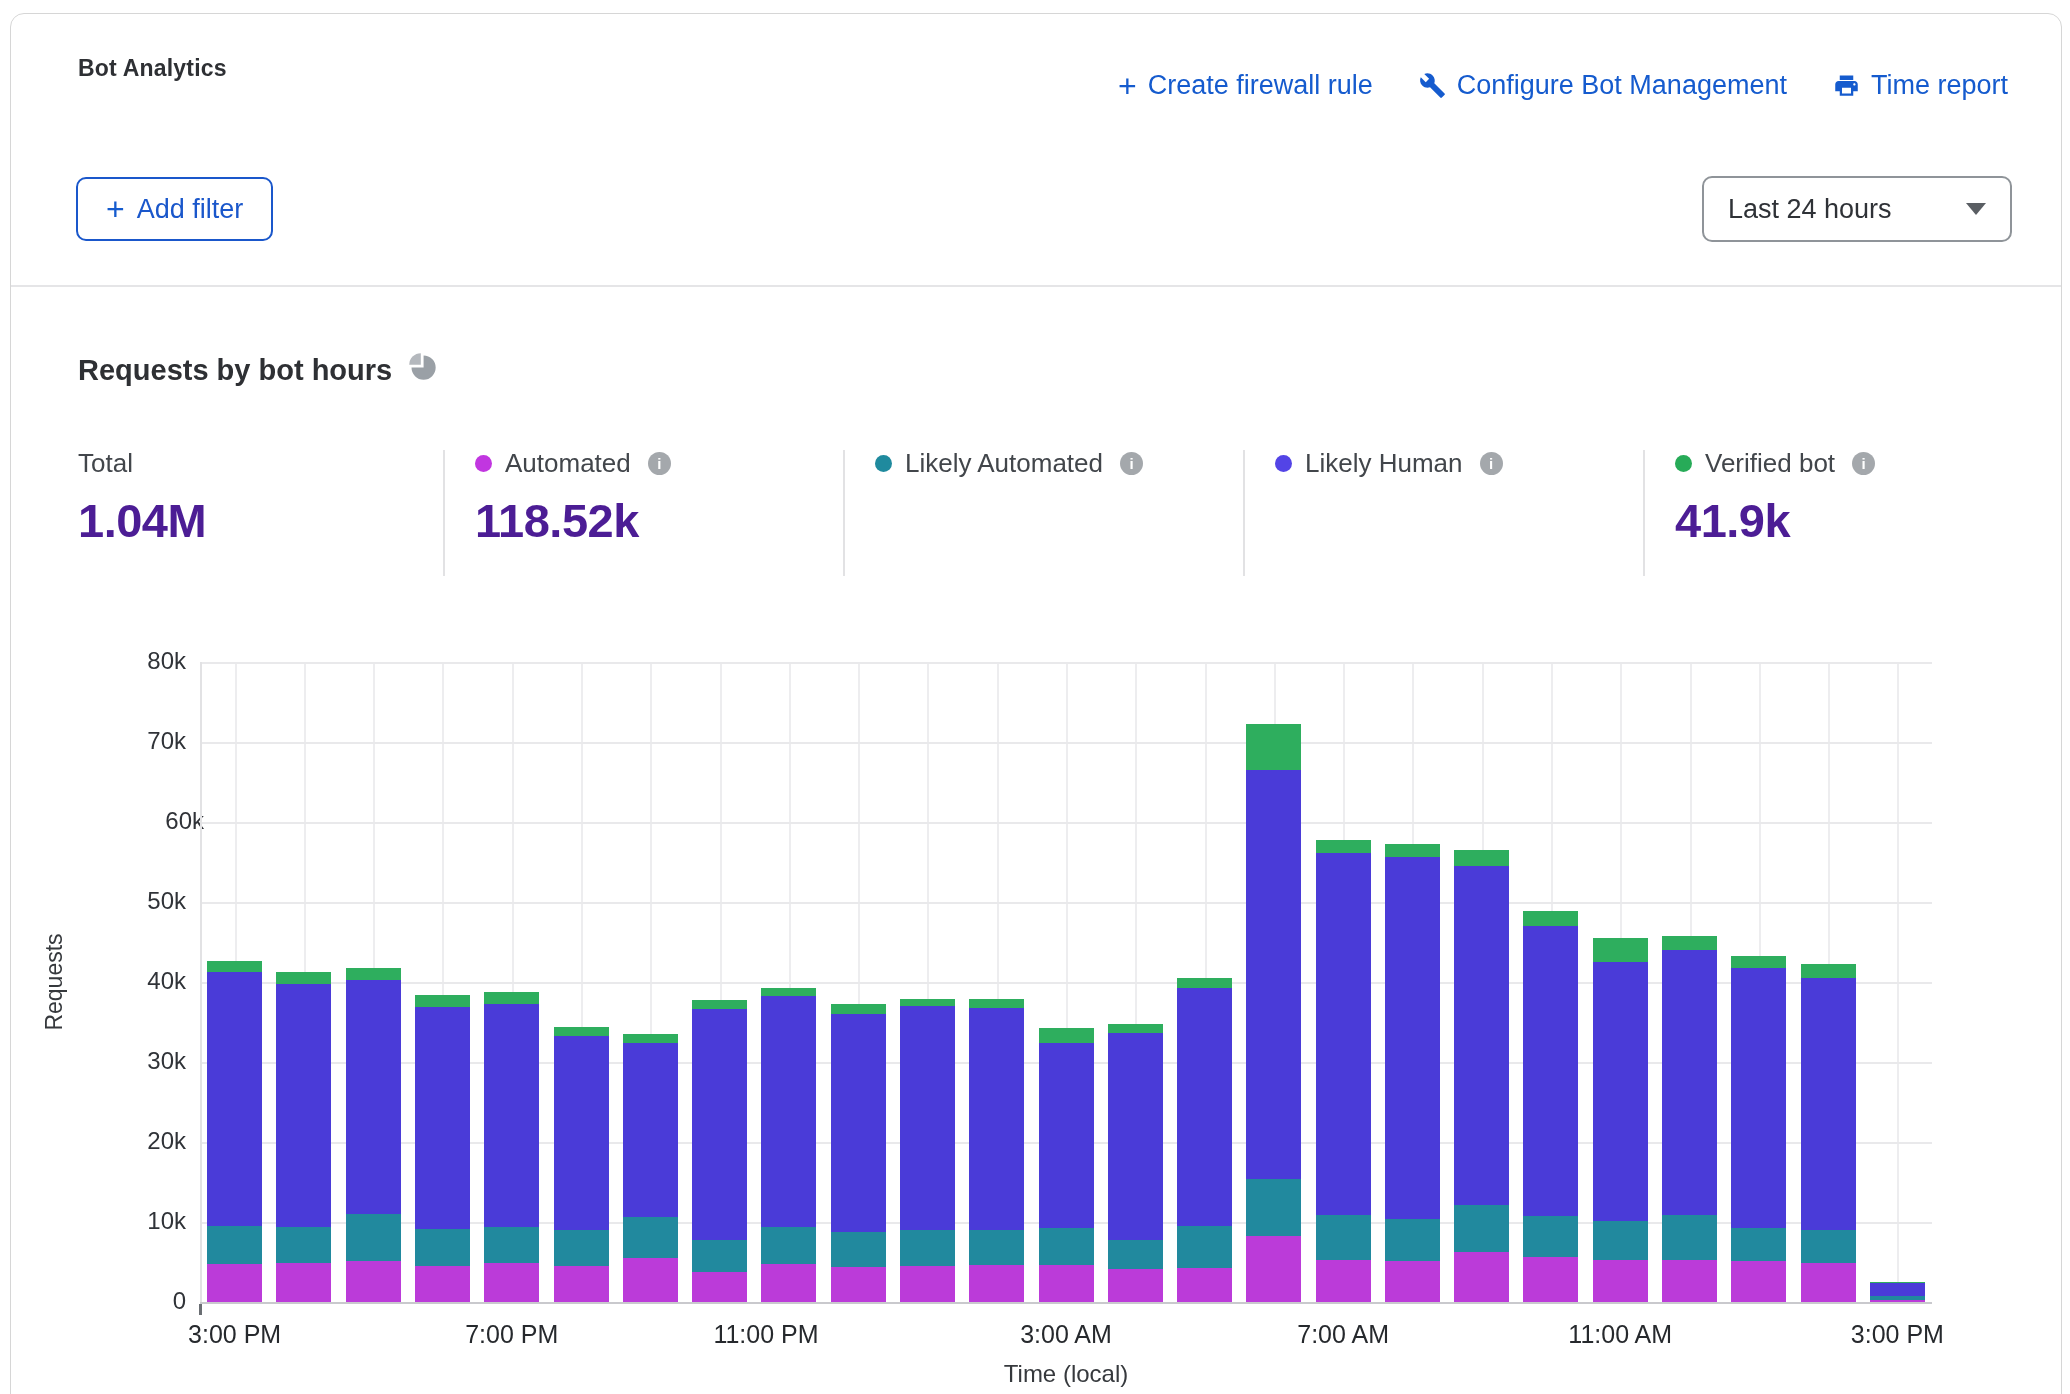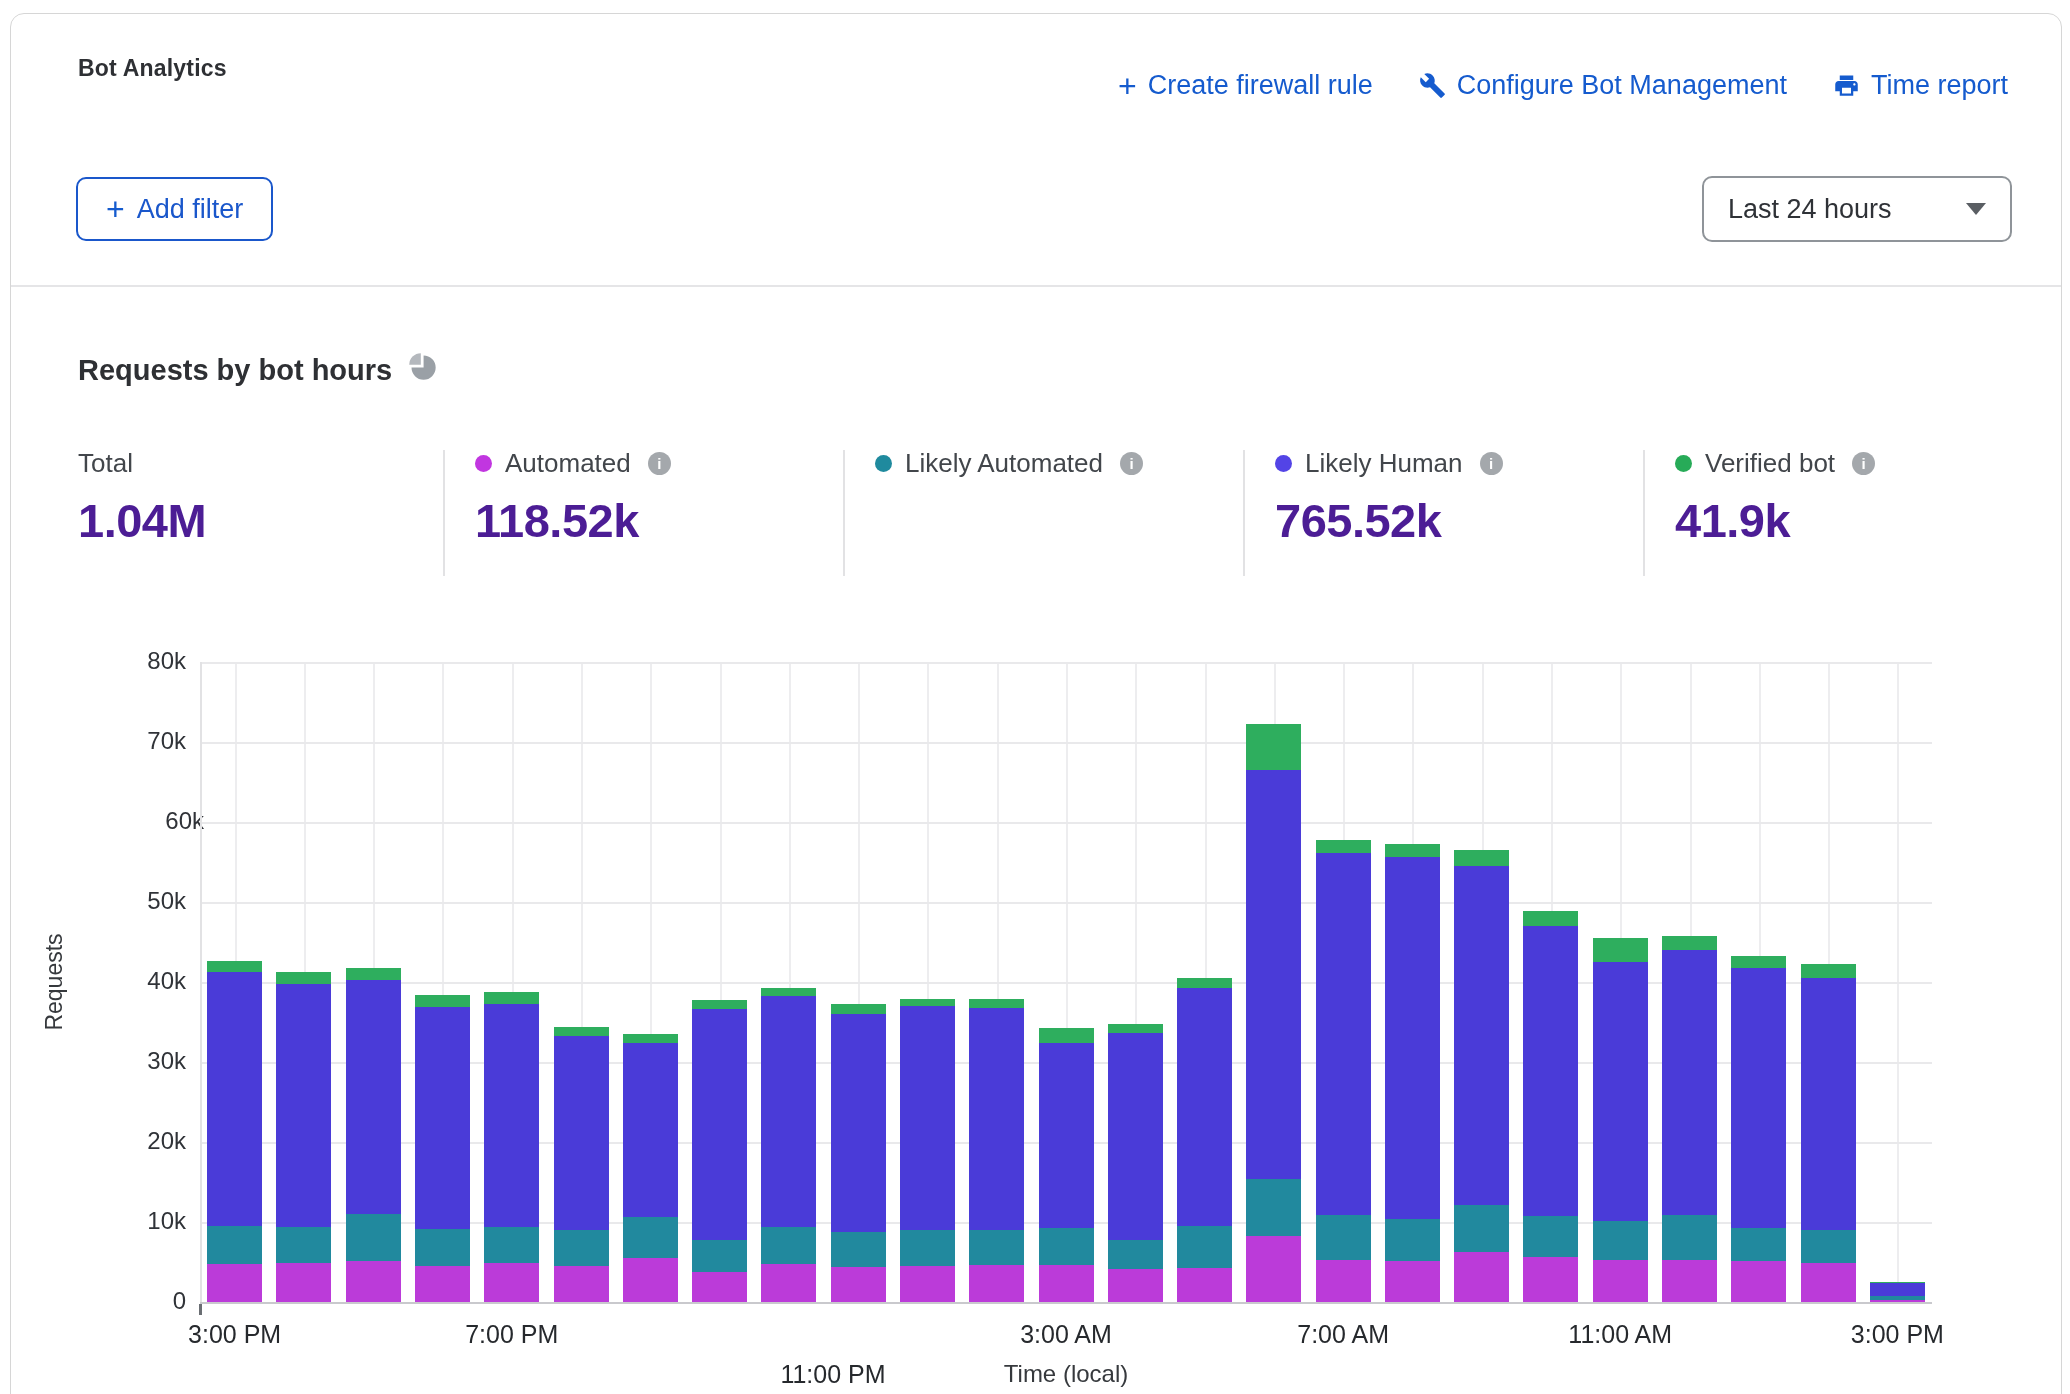--- a/index.html
+++ b/index.html
@@ -133,21 +133,20 @@
   </div>
 </div>
 
 <div class="stat-divider" style="left:1243px;"></div>
 <div class="stat-col" style="left:1275px;">
   <div class="stat-label-row">
     <span class="dot" style="background: rgb(83, 68, 230);"></span>
     <span class="stat-label">Likely Human</span>
     <span class="info-icon">i</span>
   </div>
-  <div class="stat-value">765.52k</div>
 </div>
 
 <div class="stat-divider" style="left:1643px;"></div>
 <div class="stat-col" style="left:1675px;">
   <div class="stat-label-row">
     <span class="dot" style="background: rgb(39, 171, 88);"></span>
     <span class="stat-label">Verified bot</span>
     <span class="info-icon">i</span>
   </div>
   <div class="stat-value">41.9k</div>
@@ -295,19 +294,19 @@
     <div class="bar-seg" style="left: 1800.58px; width: 55px; top: 1262.8px; height: 39.2px; background: rgb(187, 59, 217);"></div>
     <div class="bar-seg" style="left: 1800.58px; width: 55px; top: 1230px; height: 32.8px; background: rgb(33, 137, 158);"></div>
     <div class="bar-seg" style="left: 1800.58px; width: 55px; top: 978px; height: 252px; background: rgb(74, 59, 216);"></div>
     <div class="bar-seg" style="left: 1800.58px; width: 55px; top: 964.4px; height: 13.6px; background: rgb(46, 174, 94);"></div>
     <div class="bar-seg" style="left: 1869.86px; width: 55px; top: 1299.6px; height: 2.4px; background: rgb(187, 59, 217);"></div>
     <div class="bar-seg" style="left: 1869.86px; width: 55px; top: 1296.4px; height: 3.2px; background: rgb(33, 137, 158);"></div>
     <div class="bar-seg" style="left: 1869.86px; width: 55px; top: 1282.8px; height: 13.6px; background: rgb(74, 59, 216);"></div>
     <div class="bar-seg" style="left: 1869.86px; width: 55px; top: 1282px; height: 0.8px; background: rgb(46, 174, 94);"></div>
     <div class="xtick" style="left: 234.64px; top: 1320px;">3:00 PM</div>
     <div class="xtick" style="left: 511.76px; top: 1320px;">7:00 PM</div>
-    <div class="xtick" style="left: 833px; top: 1320px; margin-top: 40px;">11:00 PM</div>
+    <div class="xtick" style="left: 766px; top: 1320px;">11:00 PM</div>
     <div class="xtick" style="left: 1066px; top: 1320px;">3:00 AM</div>
     <div class="xtick" style="left: 1343.12px; top: 1320px;">7:00 AM</div>
     <div class="xtick" style="left: 1620.24px; top: 1320px;">11:00 AM</div>
     <div class="xtick" style="left: 1897.36px; top: 1320px;">3:00 PM</div>
     <div class="axis-title-x" style="left: 1066px; top: 1360px;">Time (local)</div>
   </div>
 
 </body></html>

